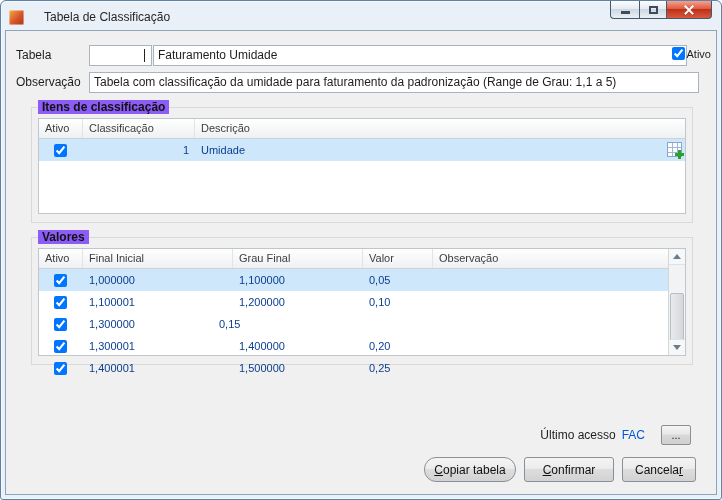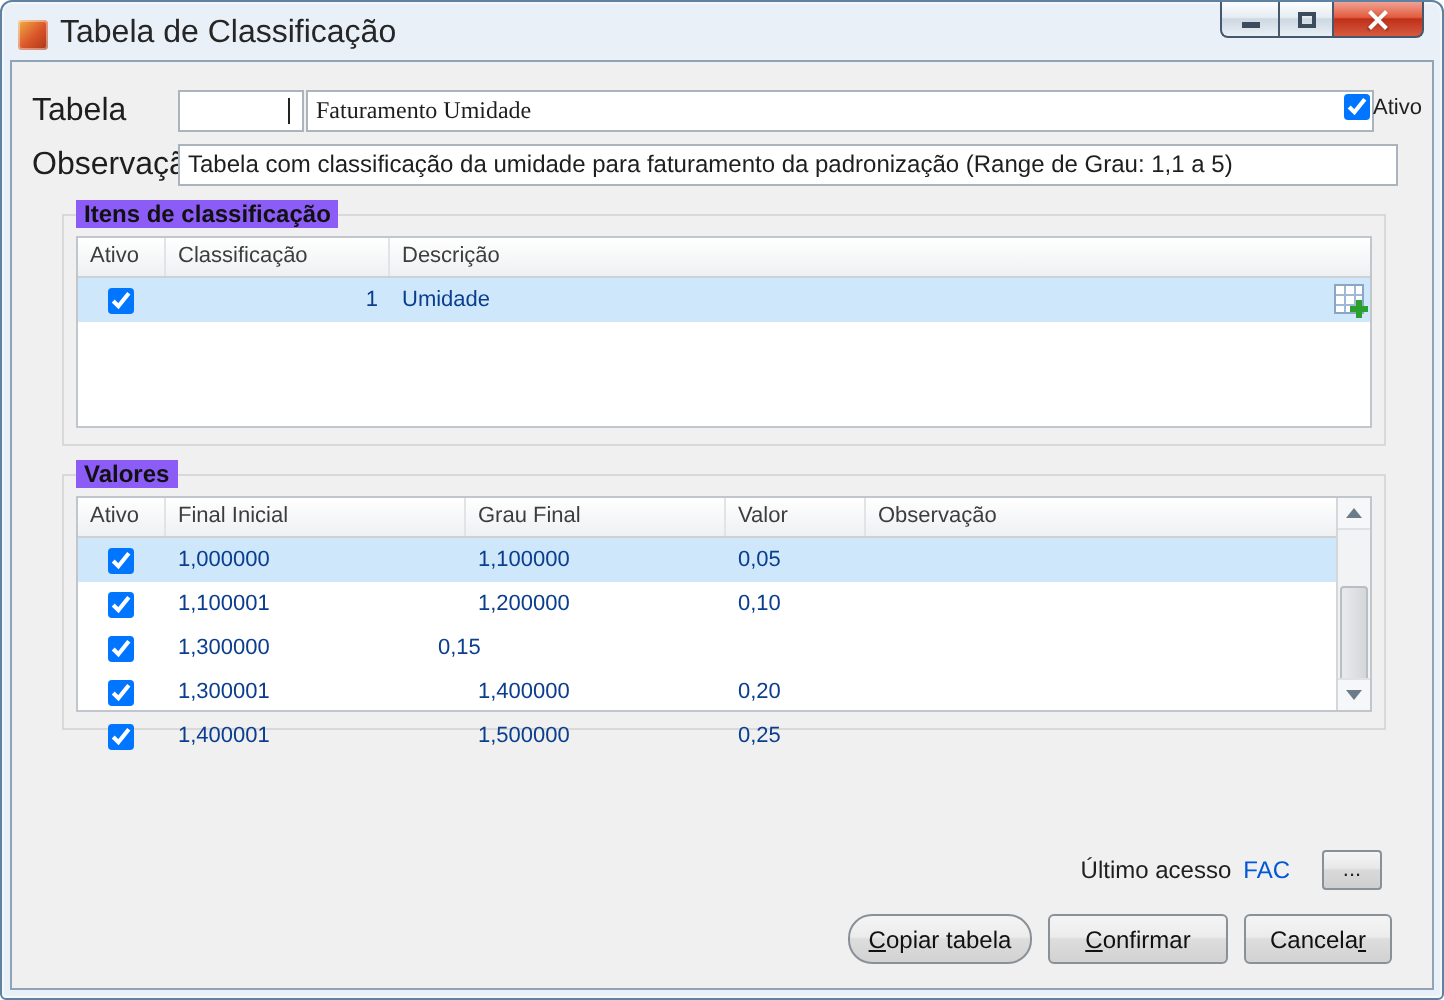--- a/index.html
+++ b/index.html
@@ -8,50 +8,50 @@
 
   .window { position: absolute; inset: 0; background: #e9f0f7;
     border: 1px solid #5f81a2; border-radius: 6px 6px 3px 3px; overflow: hidden;
     box-shadow: inset 0 0 0 1px rgba(255,255,255,.55); }
 
   .titlebar { position: absolute; top: 0; left: 0; right: 0; height: 29px;
     display: flex; align-items: center; padding: 3px 8px 0; }
   .winicon { width: 15px; height: 15px; border-radius: 2px; flex: 0 0 auto;
     background: linear-gradient(135deg, #f2b045, #d8542a 55%, #a93414);
     box-shadow: inset 0 0 0 1px rgba(255,255,255,.4); }
-  .title { font-size: 16px; color: #262626; margin-left: 6px; }
+  .title { font-size: 12px; color: #262626; margin-left: 20px; }
 
   .win-controls { position: absolute; top: 0; right: 9px; display: flex; }
   .wbtn { height: 18px; border: 1px solid #46586b; border-top: none;
     display: flex; align-items: center; justify-content: center;
     background: linear-gradient(#fcfdfe, #e6ecf2 45%, #cdd8e2 50%, #e9eff5); cursor: default; }
   .wbtn.min { width: 29px; border-radius: 0 0 0 4px; border-right: none; }
   .wbtn.max { width: 27px; border-right: none; }
   .wbtn.close { width: 46px; border-radius: 0 0 4px 0;
     background: linear-gradient(#f0a294, #e25c3e 45%, #bf3019 50%, #d65a3e); }
   .glyph-min { width: 9px; height: 3px; background: #3c4c5c; margin-top: 6px; }
   .glyph-max { width: 9px; height: 8px; border: 2px solid #3c4c5c; background: transparent; }
   .glyph-close { position: relative; width: 10px; height: 10px; }
   .glyph-close::before, .glyph-close::after { content: ""; position: absolute; left: 4px; top: -1px;
     width: 2px; height: 12px; background: #fff; box-shadow: 0 1px 1px rgba(0,0,0,.3); }
   .glyph-close::before { transform: rotate(45deg); }
   .glyph-close::after { transform: rotate(-45deg); }
 
   .client { position: absolute; left: 4px; right: 4px; top: 29px; bottom: 4px;
     background: #f0f0f0; border: 1px solid #8ea4b8; }
 
-  .lbl { position: absolute; font-size: 16px; color: #1e1e1e; line-height: 21px; }
+  .lbl { position: absolute; font-size: 12px; color: #1e1e1e; line-height: 21px; }
 
   .field { position: absolute; height: 21px; background: #fff; border: 1px solid #a9b4bf;
     font-size: 12px; color: #1e1e1e; line-height: 19px; padding: 0 4px; overflow: hidden;
     white-space: nowrap; }
   .field.code { left: 83px; top: 14px; width: 63px; display: flex; align-items: center;
     justify-content: flex-end; }
   .caret { width: 1px; height: 13px; background: #222; margin-right: 2px; }
-  .field.name { left: 147px; top: 14px; width: 534px; font-family: Liberation Serif, serif; }
+  .field.name { left: 147px; top: 14px; width: 534px; }
   .field.obs  { left: 83px; top: 41px; width: 610px; }
 
   .ativo-main { position: absolute; top: 16px; right: 5px; display: flex; align-items: center;
     font-size: 11px; color: #1e1e1e; }
   input[type="checkbox"] { width: 13px; height: 13px; margin: 0 2px 0 0; }
 
   .group { position: absolute; border: 1px solid #d9d9d9; }
   .group-title { position: absolute; top: -8px; left: 6px; background: #8b5cf6;
     padding: 0 4px; font-weight: bold; font-size: 12px; color: #111; }
   .group.itens   { left: 25px; top: 76px;  width: 662px; height: 116px; }

